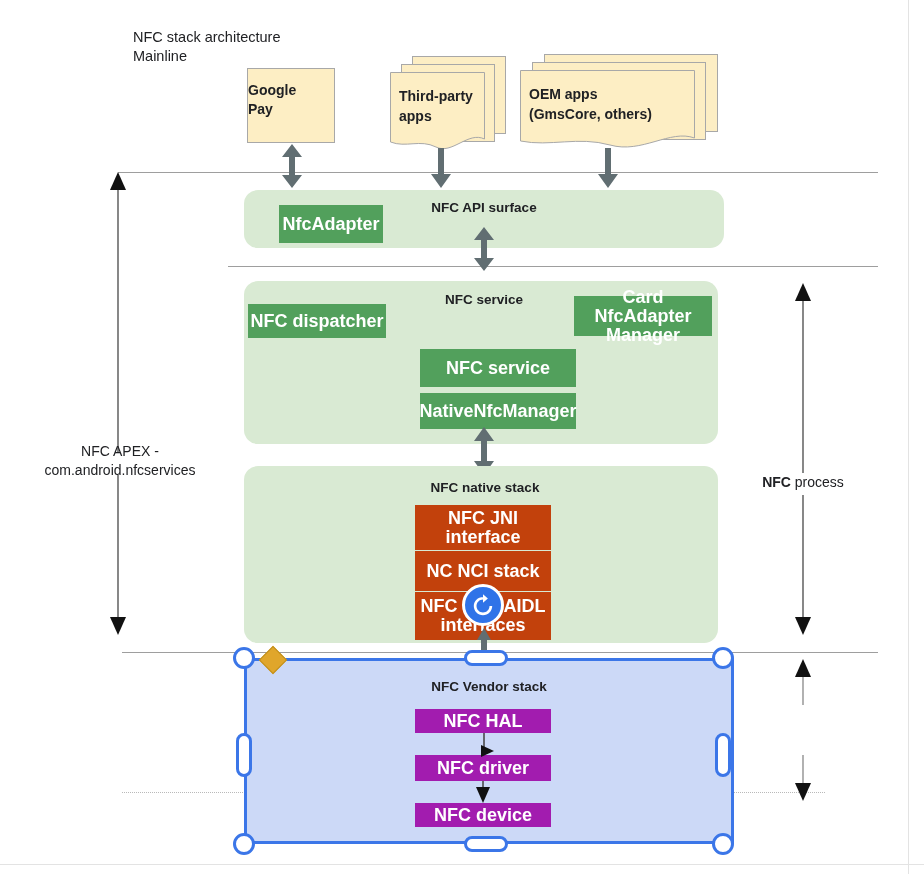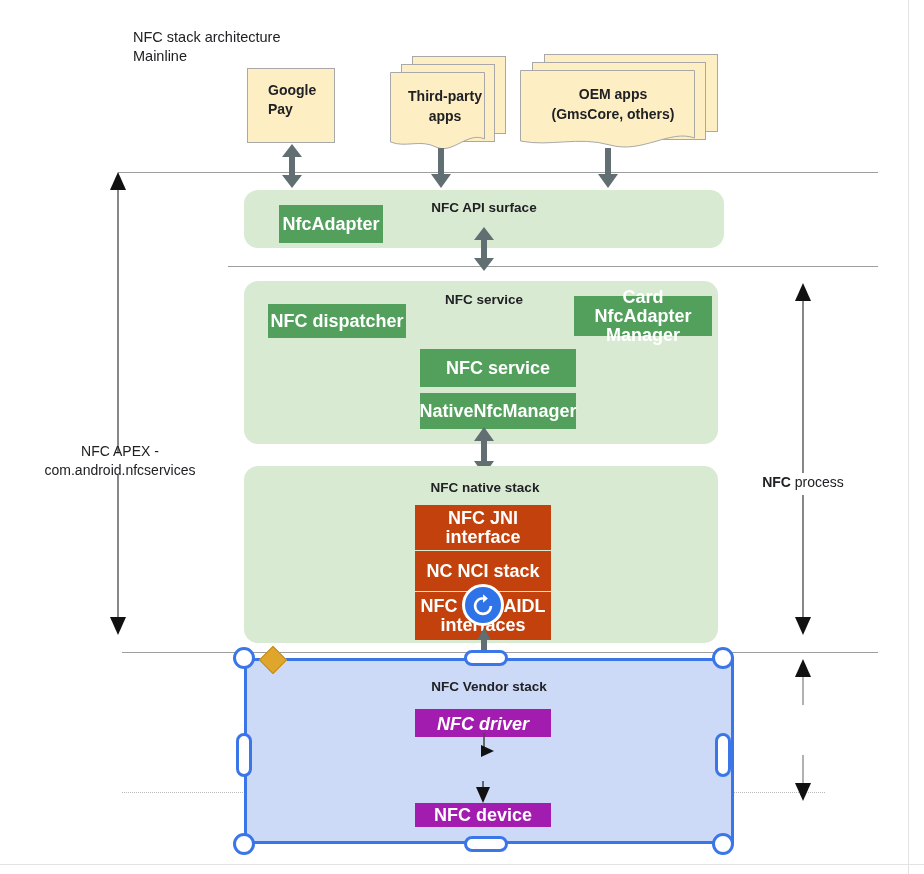--- a/index.html
+++ b/index.html
@@ -62,24 +62,24 @@
   
   .app-card {
     position: absolute;
     background: #fdeec4;
     border: 1px solid #a8a8a8;
     box-sizing: border-box;
     font-weight: bold;
     font-size: 14px;
     line-height: 19px;
     color: #202124;
-    padding: 12px 20px;
-    white-space: pre-line;
-  }
-  .doc-stack { position: absolute; text-align: center; }
+    padding: 12px 0;
+    white-space: pre-line;
+  }
+  .doc-stack { position: absolute; }
   .doc-stack .sheet {
     position: absolute;
     background: #fdeec4;
     border: 1px solid #a8a8a8;
     box-sizing: border-box;
   }
   .doc-shape {
     position: absolute;
     left: 0; top: 0;
     width: 100%; height: 100%;
@@ -237,21 +237,21 @@
   <div class="panel-title" style="left:404px; top:200px; width:160px;">NFC API surface</div>
   <div class="mod green" style="left:279px; top:205px; width:104px; height:38px;">NfcAdapter</div>
 
   <svg class="dbl-arrow" style="left:473px; top:227px; width:22px; height:44px;" viewBox="0 0 22 44">
     <polygon points="11,0 21,13 14,13 14,31 21,31 11,44 1,31 8,31 8,13 1,13" fill="#616e72"></polygon>
   </svg>
 
   <div class="panel green" style="left:244px; top:281px; width:474px; height:163px;"></div>
   <div class="panel-title" style="left:424px; top:292px; width:120px;">NFC service</div>
 
-  <div class="mod green" style="left:268px; top:304px; width:138px; height:34px;text-align:right;">NFC dispatcher</div>
+  <div class="mod green" style="left:248px; top:304px; width:138px; height:34px;text-align:right;">NFC dispatcher</div>
   <div class="mod green" style="left:574px; top:296px; width:138px; height:40px;">Card NfcAdapter
 Manager</div>
   <div class="mod green" style="left:420px; top:349px; width:156px; height:38px;">NFC service</div>
   <div class="mod green" style="left:420px; top:393px; width:156px; height:36px;">NativeNfcManager</div>
 
   <svg class="dbl-arrow" style="left:473px; top:427px; width:22px; height:48px;" viewBox="0 0 22 48">
     <polygon points="11,0 21,14 14,14 14,34 21,34 11,48 1,34 8,34 8,14 1,14" fill="#616e72"></polygon>
   </svg>
 
   <div class="panel green" style="left:244px; top:466px; width:474px; height:177px;"></div>
@@ -270,21 +270,21 @@
   <div class="refresh-badge" style="left:462px; top:584px;">
     <svg viewBox="0 0 24 24" width="26" height="26">
       <path d="M12 5 V2 L16.5 6 L12 10 V7 C8.7 7 6 9.7 6 13 C6 16.3 8.7 19 12 19 C15.3 19 18 16.3 18 13 H20.5 C20.5 17.7 16.7 21.5 12 21.5 C7.3 21.5 3.5 17.7 3.5 13 C3.5 8.3 7.3 4.5 12 4.5 Z" fill="#ffffff"></path>
     </svg>
   </div>
 
   <div class="vendor-panel" style="left:244px; top:658px; width:490px; height:186px;"></div>
   <div class="panel-title" style="left:414px; top:679px; width:150px;">NFC Vendor stack</div>
 
   <div class="mod blue" style="left:415px; top:709px; width:136px; height:24px;">NFC HAL</div>
-  <div class="mod blue" style="left:415px; top:711px; width:136px; height:26px;font-style:italic;">NFC driver</div>
+  <div class="mod blue" style="left:415px; top:755px; width:136px; height:26px;">NFC driver</div>
   <div class="mod blue" style="left:415px; top:803px; width:136px; height:24px;">NFC device</div>
 
   <svg class="dbl-arrow" style="left:476px; top:733px; width:22px; height:24px;" viewBox="0 0 22 24">
     <line x1="8" y1="0" x2="8" y2="16" stroke="#4a4a4a" stroke-width="1.6"></line>
     <polygon points="5,12 18,18 5,24" fill="#111111"></polygon>
   </svg>
   <svg class="dbl-arrow" style="left:472px; top:781px; width:22px; height:24px;" viewBox="0 0 22 24">
     <line x1="11" y1="0" x2="11" y2="10" stroke="#4a4a4a" stroke-width="1.6"></line>
     <polygon points="4,6 18,6 11,22" fill="#111111"></polygon>
   </svg>

